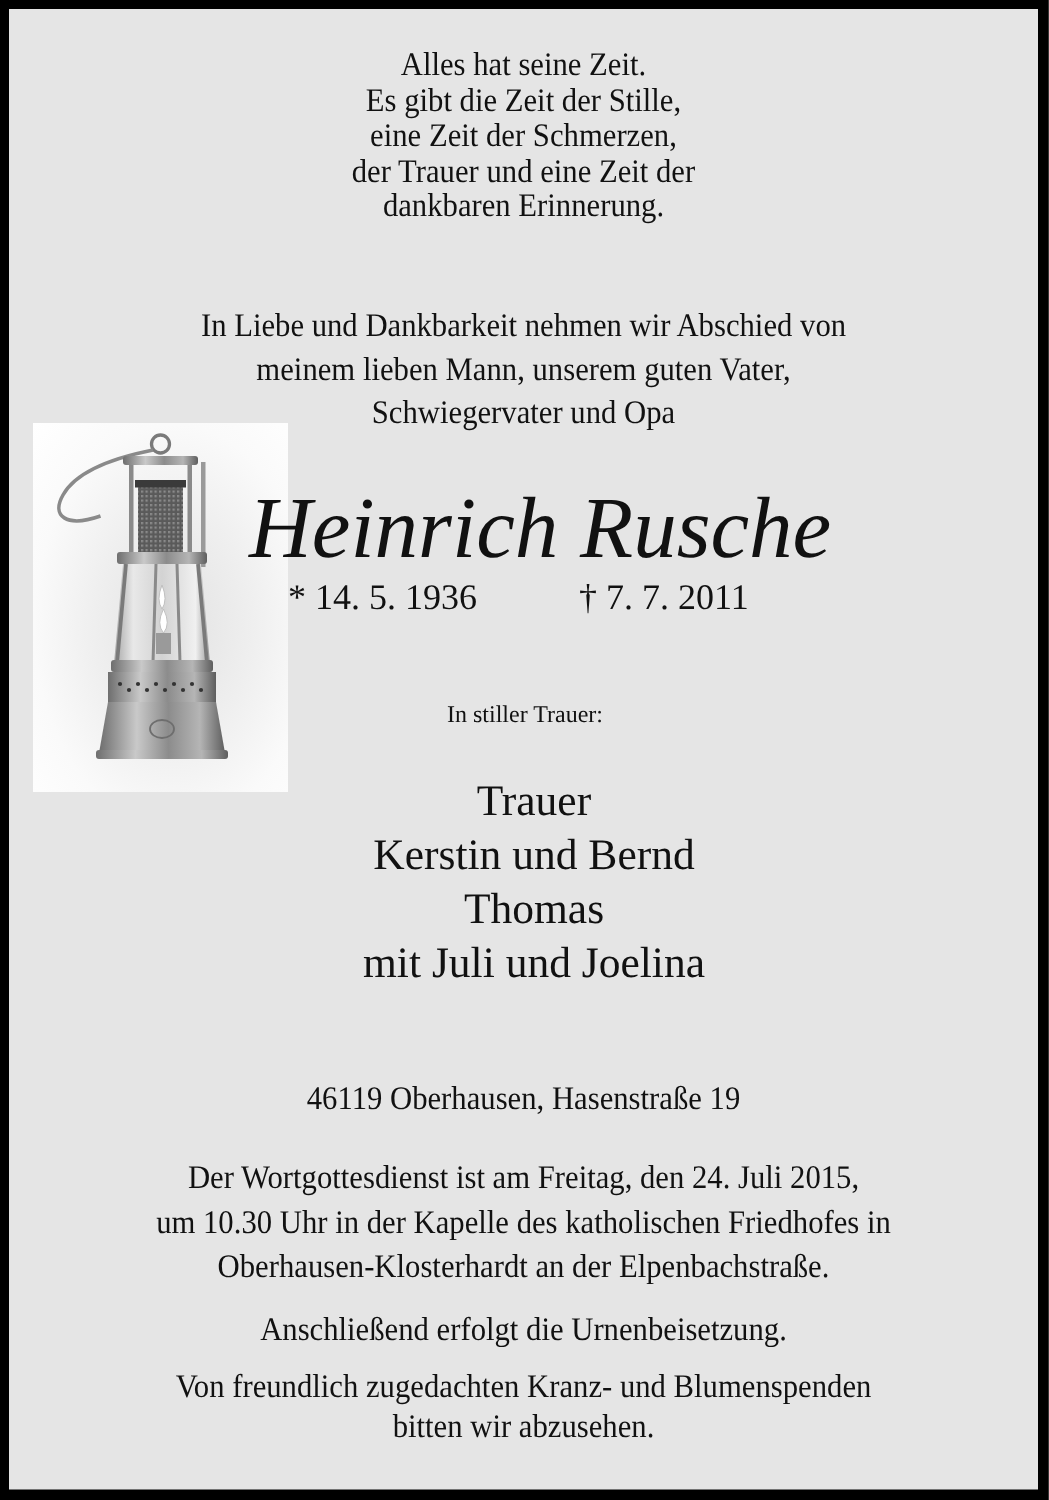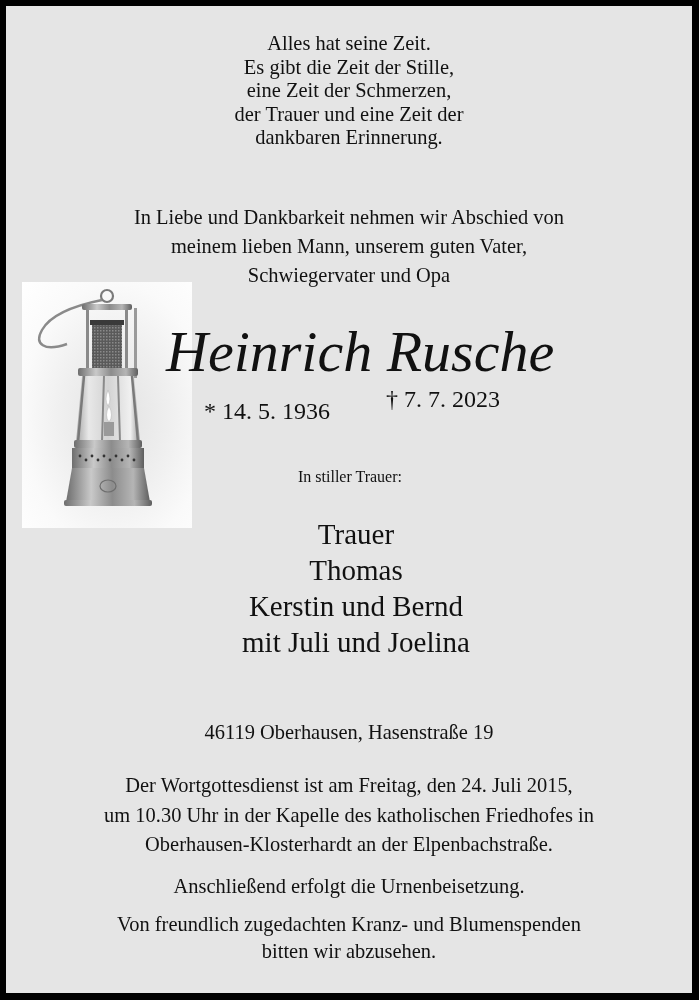--- a/index.html
+++ b/index.html
@@ -115,30 +115,30 @@
 
       <path d="M50 186 L122 186 L128 220 L44 220 Z" fill="url(#metal)"></path>
       <ellipse cx="86" cy="204" rx="8" ry="6" fill="none" stroke="#6e6e6e" stroke-width="1.2"></ellipse>
       <rect x="42" y="218" width="88" height="6" rx="2" fill="url(#metal)"></rect>
     </svg>
   </div>
 
   <div class="txt name">Heinrich Rusche</div>
 
   <div class="txt dates">
-    <span style="left:198px;margin-top:12px;">* 14. 5. 1936</span>
-    <span style="left:380px;">† 7. 7. 2023</span>
+    <span style="left:186px;">* 14. 5. 1936</span>
+    <span style="left:380px;">† 7. 7. 2011</span>
   </div>
 
   <div class="txt mourning">In stiller Trauer:</div>
 
   <div class="txt family">
     <div>Trauer</div>
+    <div>Kerstin und Bernd</div>
     <div>Thomas</div>
-    <div>Kerstin und Bernd</div>
     <div>mit Juli und Joelina</div>
   </div>
 
   <div class="txt address cond">46119 Oberhausen, Hasenstraße 19</div>
 
   <div class="txt service cond">
     <div>Der Wortgottesdienst ist am Freitag, den 24. Juli 2015,</div>
     <div>um 10.30 Uhr in der Kapelle des katholischen Friedhofes in</div>
     <div>Oberhausen-Klosterhardt an der Elpenbachstraße.</div>
   </div>

